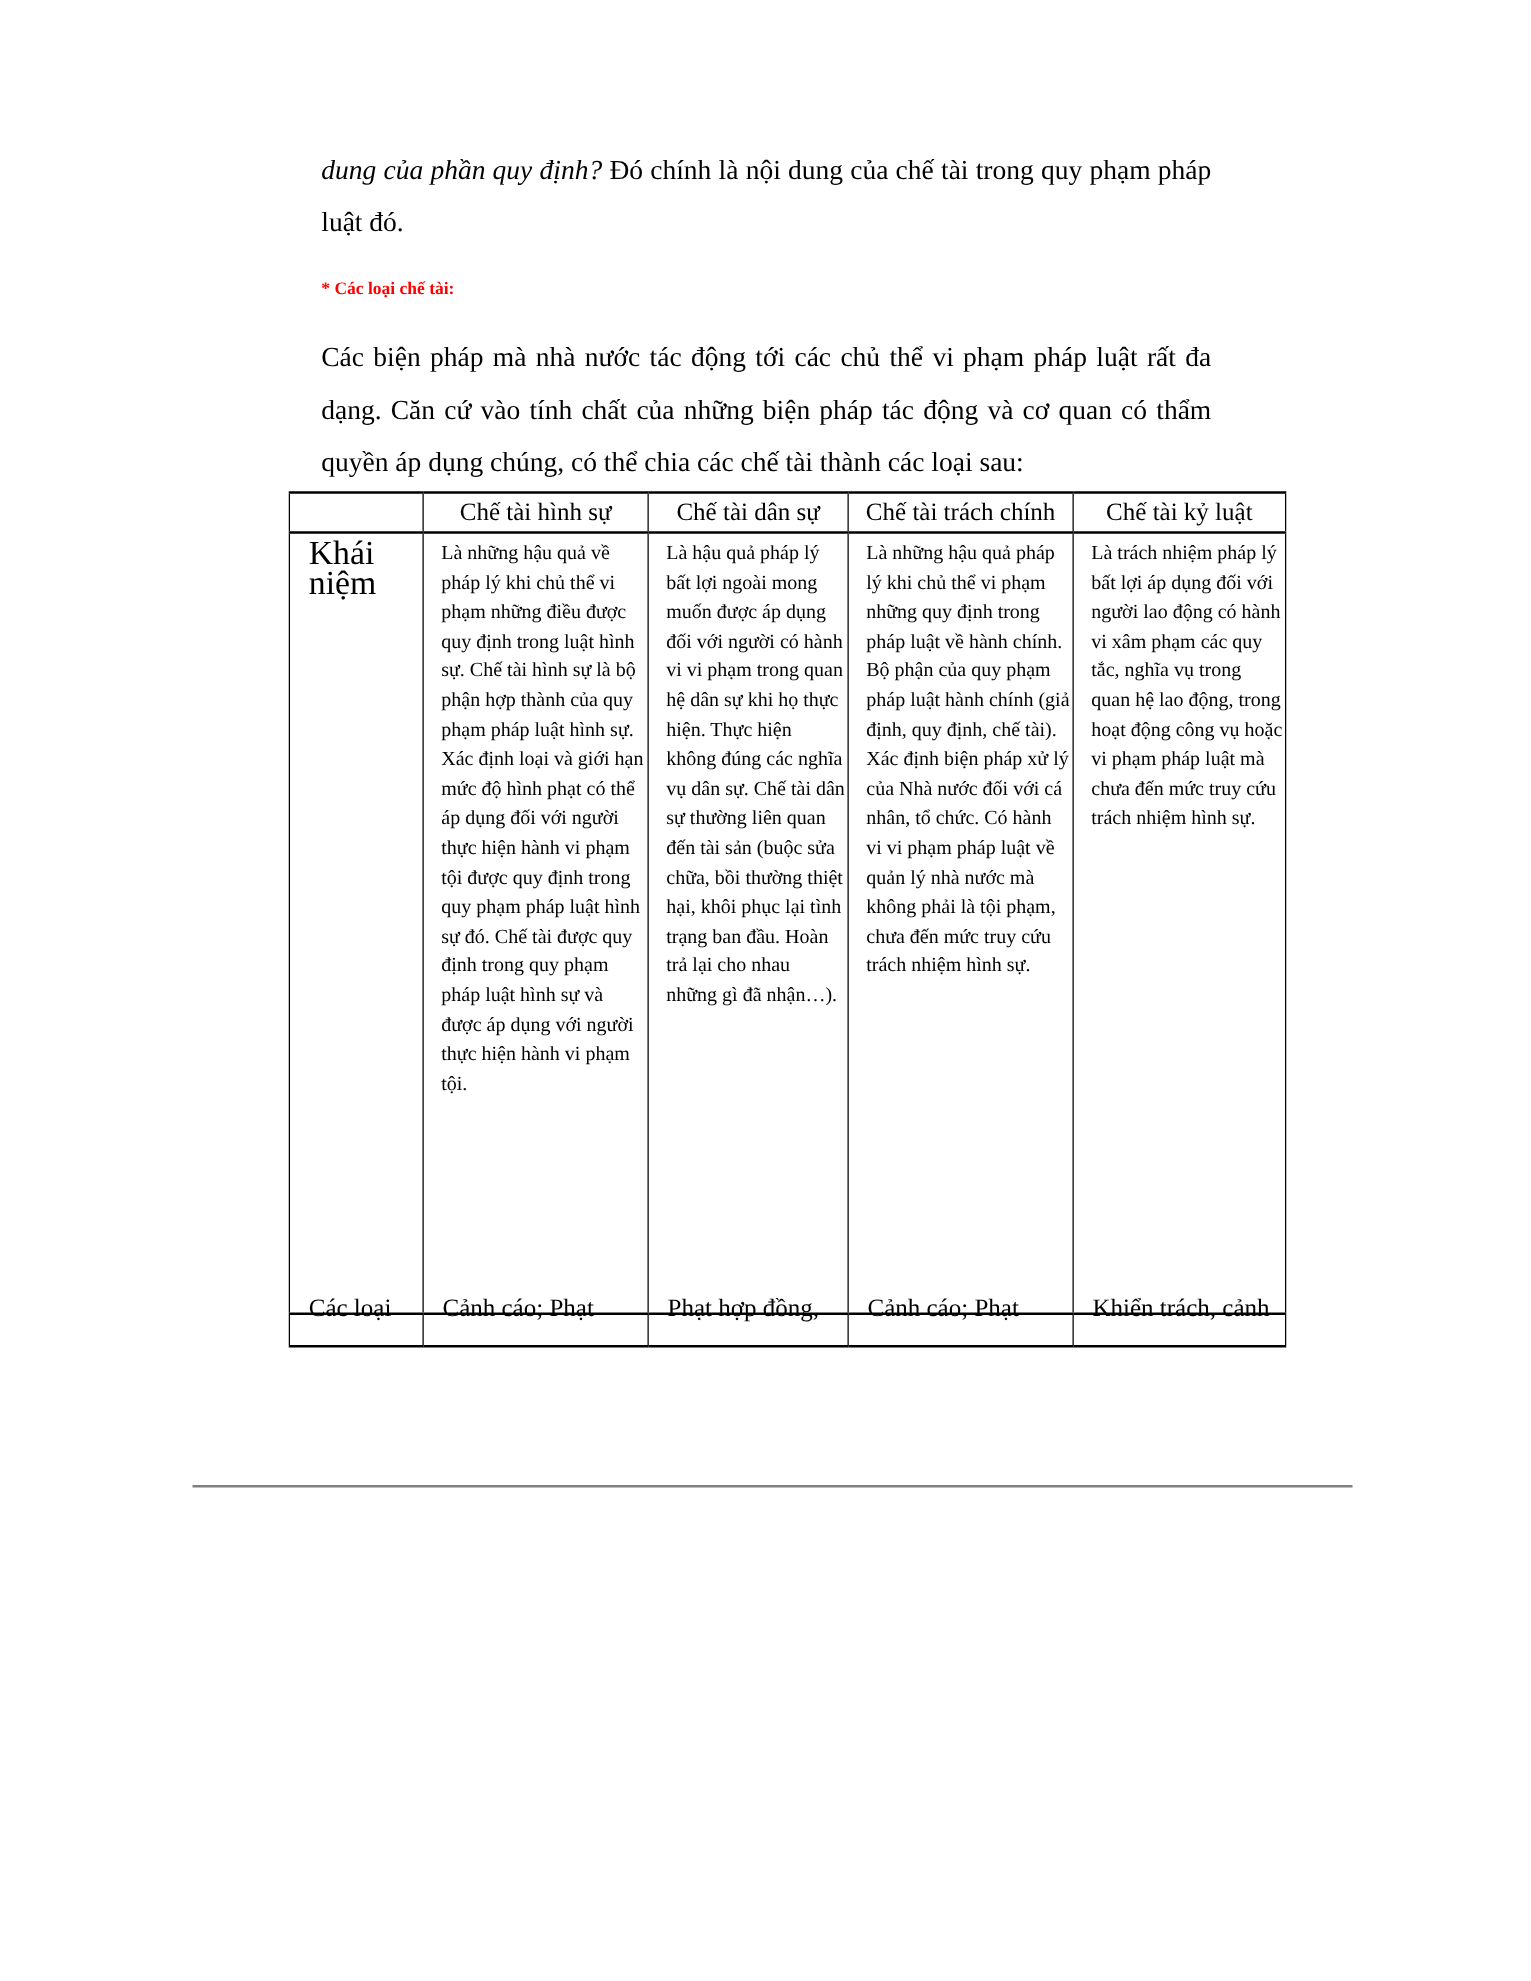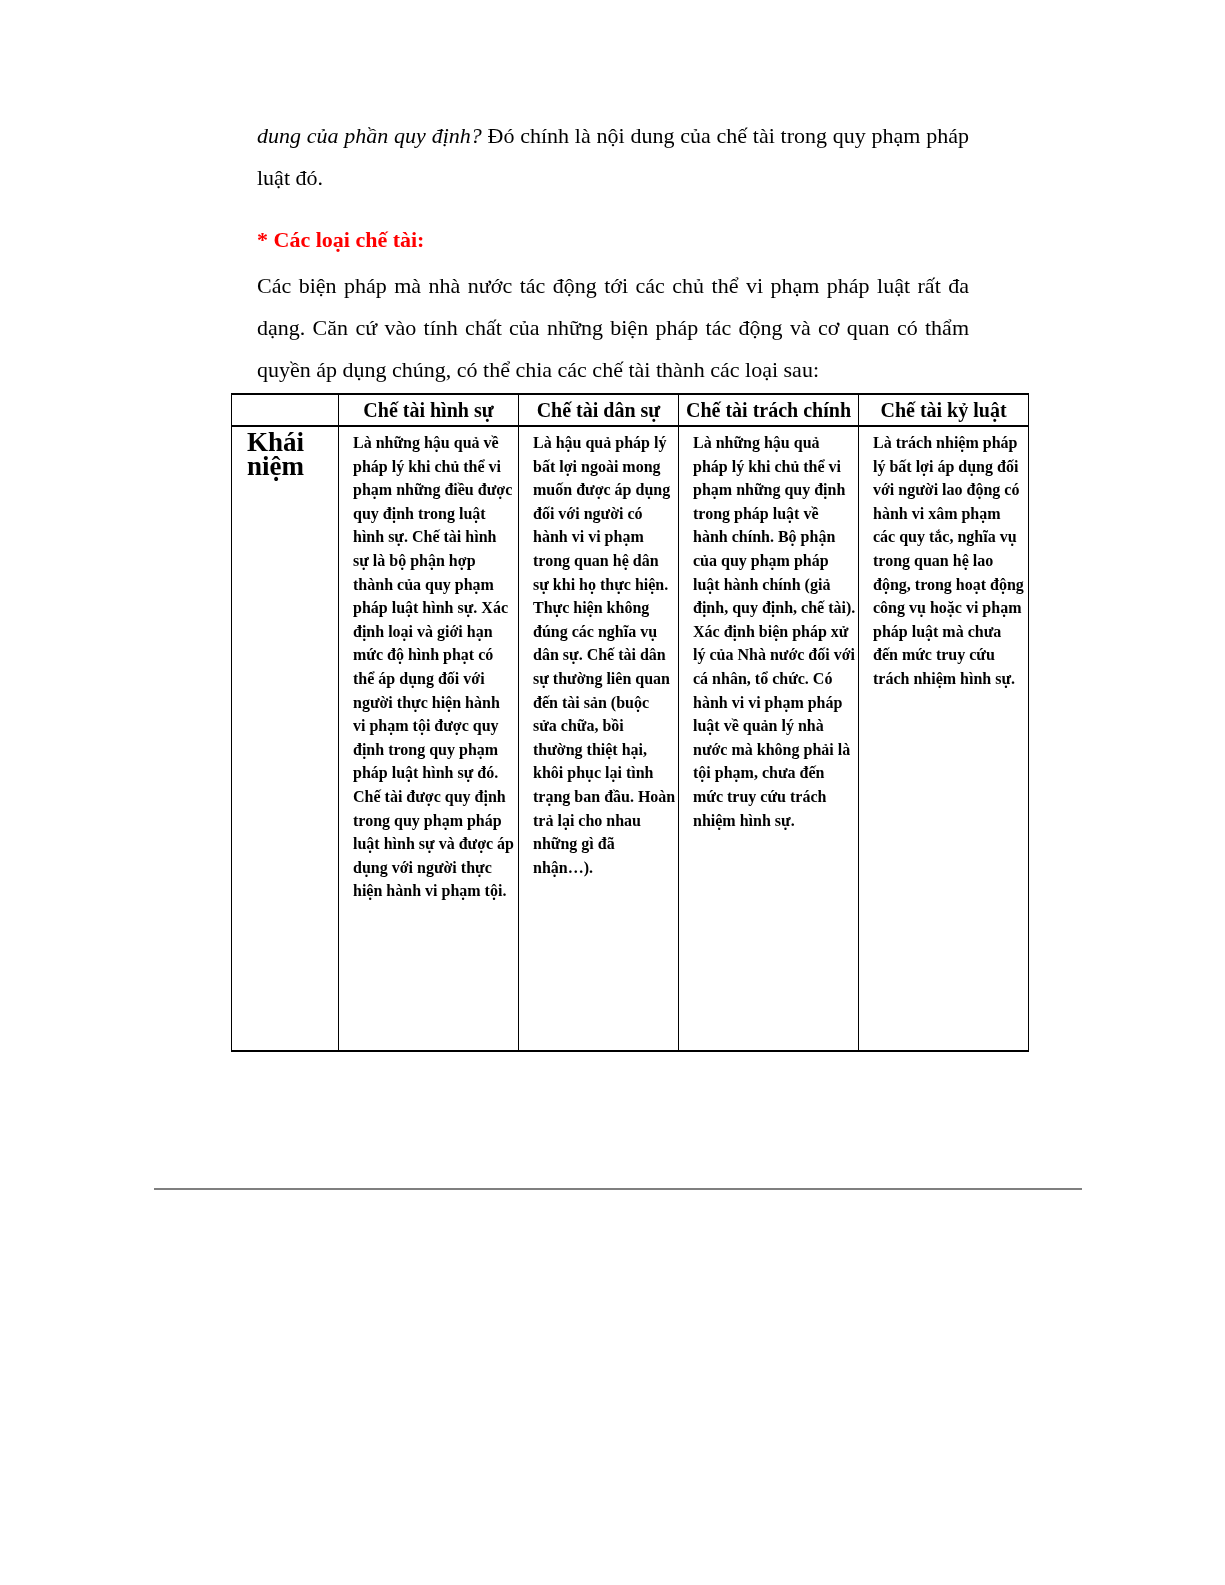--- a/index.html
+++ b/index.html
@@ -12,33 +12,33 @@
 
   .para {
     position:absolute; left:257px; width:712px;
     font-size:22px; line-height:42px; text-align:justify;
   }
   .para-intro { top:93px; }
   .lead-italic { font-style:italic; }
 
   .section-heading {
     position:absolute; left:257px; top:203px;
-    font-size:22px; font-weight:bold; color:#ff0000; line-height:30px;
+    font-size:14px; font-weight:bold; color:#ff0000; line-height:30px;
     white-space:nowrap;
   }
   .para-body { top:243px; }
 
   table.sanctions {
     position:absolute; left:231px; top:393px;
     width:797px; border-collapse:collapse; table-layout:fixed;
   }
   table.sanctions th, table.sanctions td {
     border-left:1px solid #000; border-right:1px solid #000;
     border-top:2px solid #000; border-bottom:2px solid #000;
-    padding:0; margin:0; font-weight:bold;
+    padding:0; margin:0; font-weight:normal;
   }
   table.sanctions th {
     height:30px; font-size:20px; text-align:center; vertical-align:middle;
   }
   tr.concept-row { height:625px; }
   tr.concept-row td {
     vertical-align:top; font-size:16px; line-height:23.6px;
     padding:4px 2px 0 14px; text-align:left;
   }
   tr.concept-row td.label-cell { padding-left:15px; font-size:27px; }
@@ -83,18 +83,25 @@
         <th>Chế tài trách chính</th>
         <th>Chế tài kỷ luật</th>
       </tr>
       <tr class="concept-row">
         <td class="label-cell">Khái niệm</td>
         <td>Là những hậu quả về pháp lý khi chủ thể vi phạm những điều được quy định trong luật hình sự. Chế tài hình sự là bộ phận hợp thành của quy phạm pháp luật hình sự. Xác định loại và giới hạn mức độ hình phạt có thể áp dụng đối với người thực hiện hành vi phạm tội được quy định trong quy phạm pháp luật hình sự đó. Chế tài được quy định trong quy phạm pháp luật hình sự và được áp dụng với người thực hiện hành vi phạm tội.</td>
         <td>Là hậu quả pháp lý bất lợi ngoài mong muốn được áp dụng đối với người có hành vi vi phạm trong quan hệ dân sự khi họ thực hiện. Thực hiện không đúng các nghĩa vụ dân sự. Chế tài dân sự thường liên quan đến tài sản (buộc sửa chữa, bồi thường thiệt hại, khôi phục lại tình trạng ban đầu. Hoàn trả lại cho nhau những gì đã nhận…).</td>
         <td>Là những hậu quả pháp lý khi chủ thể vi phạm những quy định trong pháp luật về hành chính. Bộ phận của quy phạm pháp luật hành chính (giả định, quy định, chế tài). Xác định biện pháp xử lý của Nhà nước đối với cá nhân, tổ chức. Có hành vi vi phạm pháp luật về quản lý nhà nước mà không phải là tội phạm, chưa đến mức truy cứu trách nhiệm hình sự.</td>
         <td>Là trách nhiệm pháp lý bất lợi áp dụng đối với người lao động có hành vi xâm phạm các quy tắc, nghĩa vụ trong quan hệ lao động, trong hoạt động công vụ hoặc vi phạm pháp luật mà chưa đến mức truy cứu trách nhiệm hình sự.</td>
       </tr>
+      <tr class="types-row">
+        <td><span class="overflow-up">Các loại</span></td>
+        <td><span class="overflow-up">Cảnh cáo; Phạt</span></td>
+        <td><span class="overflow-up">Phạt hợp đồng,</span></td>
+        <td><span class="overflow-up">Cảnh cáo; Phạt</span></td>
+        <td><span class="overflow-up">Khiển trách, cảnh</span></td>
+      </tr>
     </tbody>
   </table>
 
   <div class="page-break-divider"></div>
 
 </div>
 
 </body></html>

